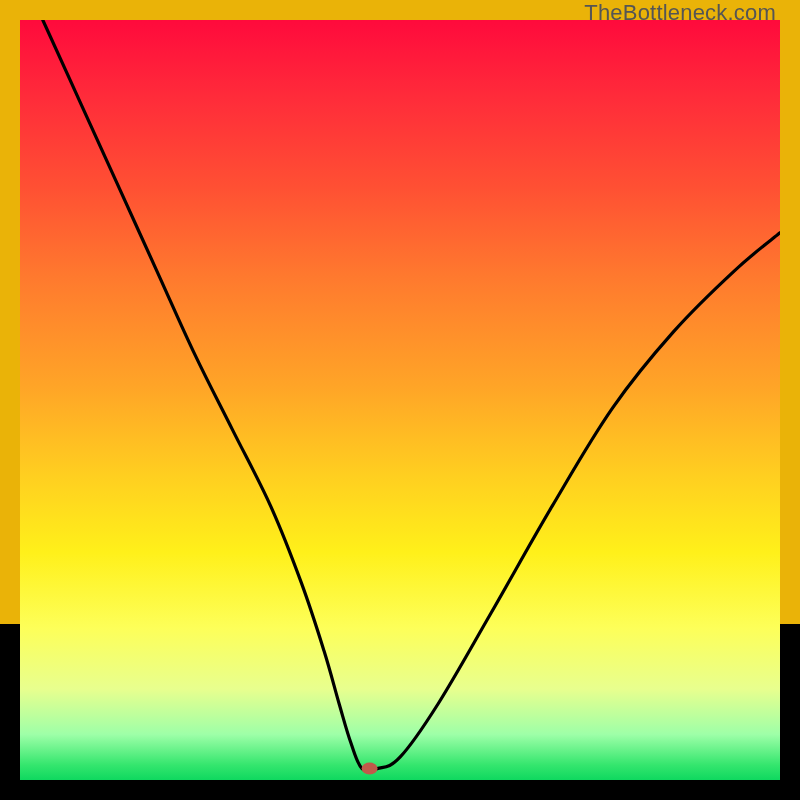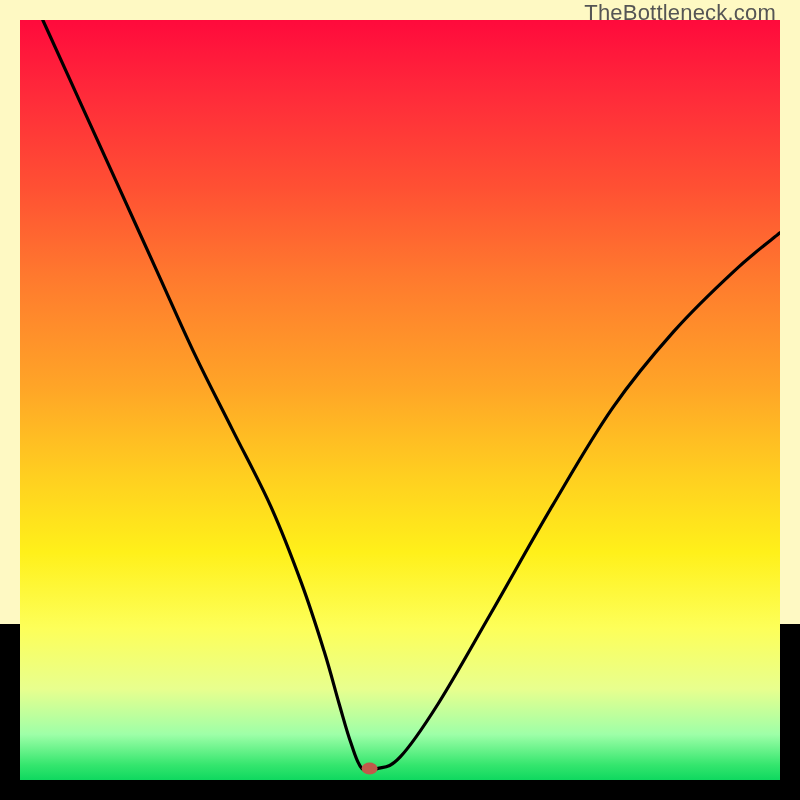--- a/index.html
+++ b/index.html
@@ -8,21 +8,21 @@
     width: 800px;
     height: 800px;
     overflow: hidden;
     background: #000;
     font-family: Arial, Helvetica, sans-serif;
   }
   .frame {
     position: relative;
     width: 800px;
     height: 624px;
-    background: #fef9c3;
+    background: #eab308;
   }
   .plot-area {
     position: absolute;
     left: 20px;
     top: 20px;
     width: 760px;
     height: 760px;
     
     background: linear-gradient(
       to bottom,

